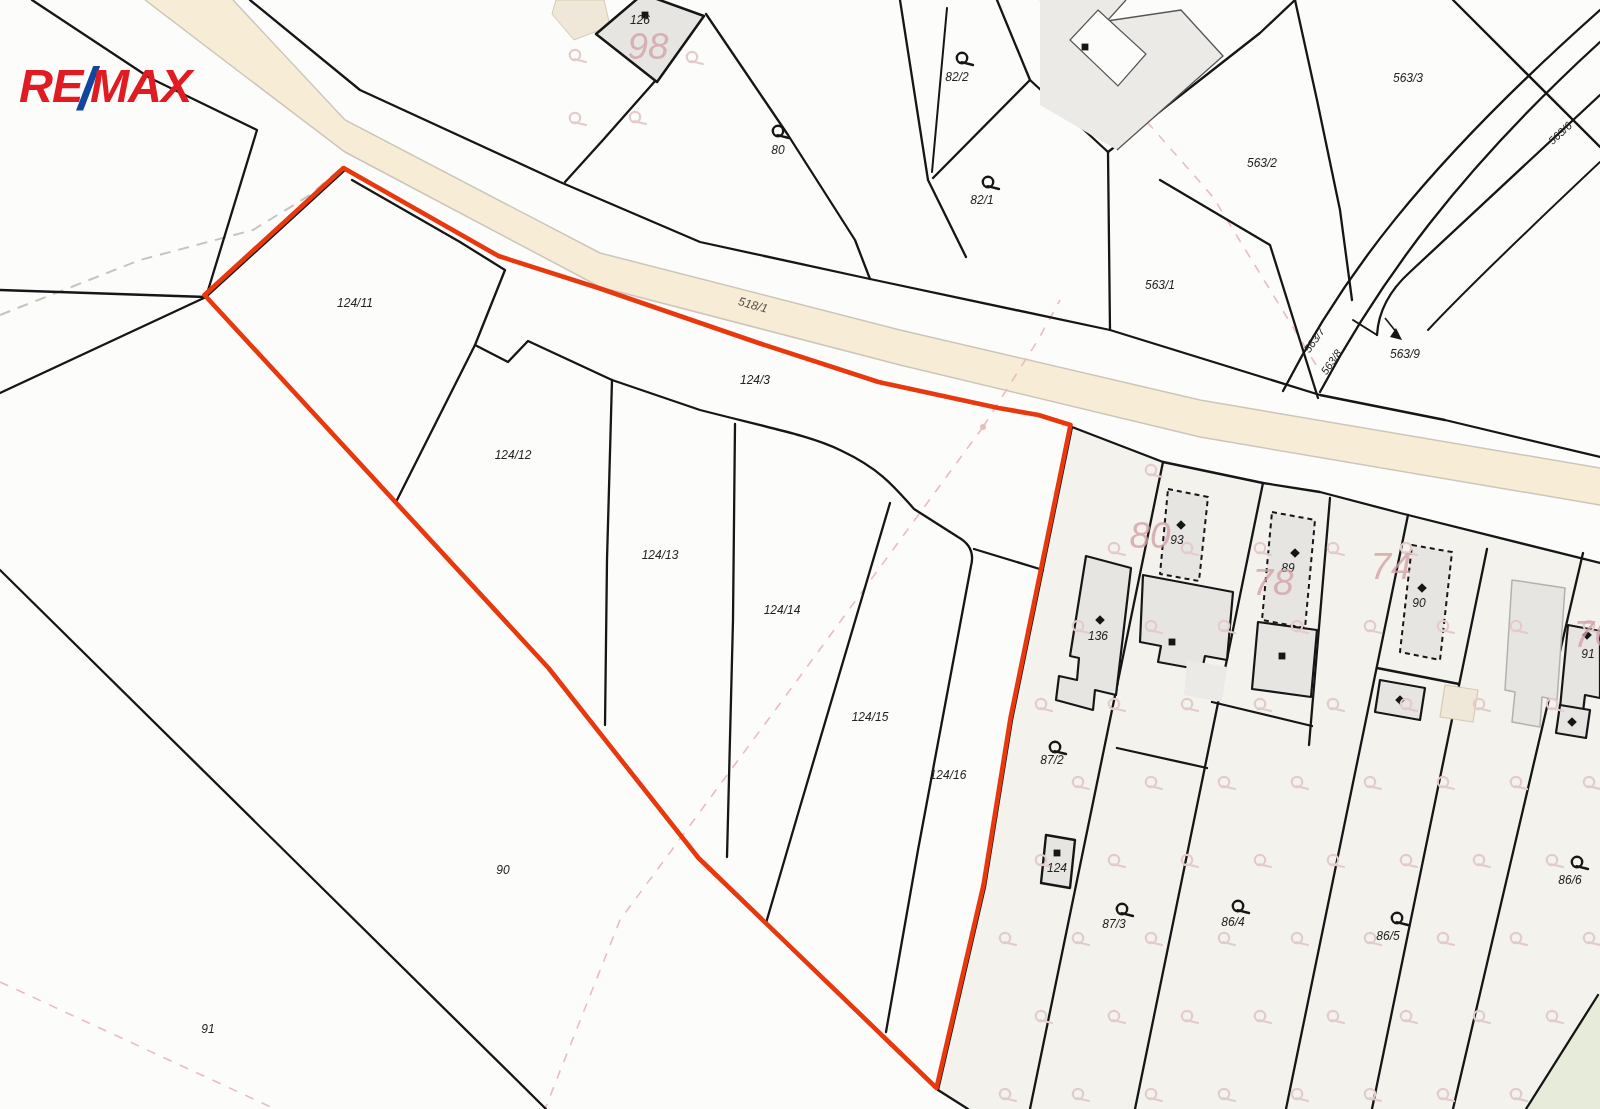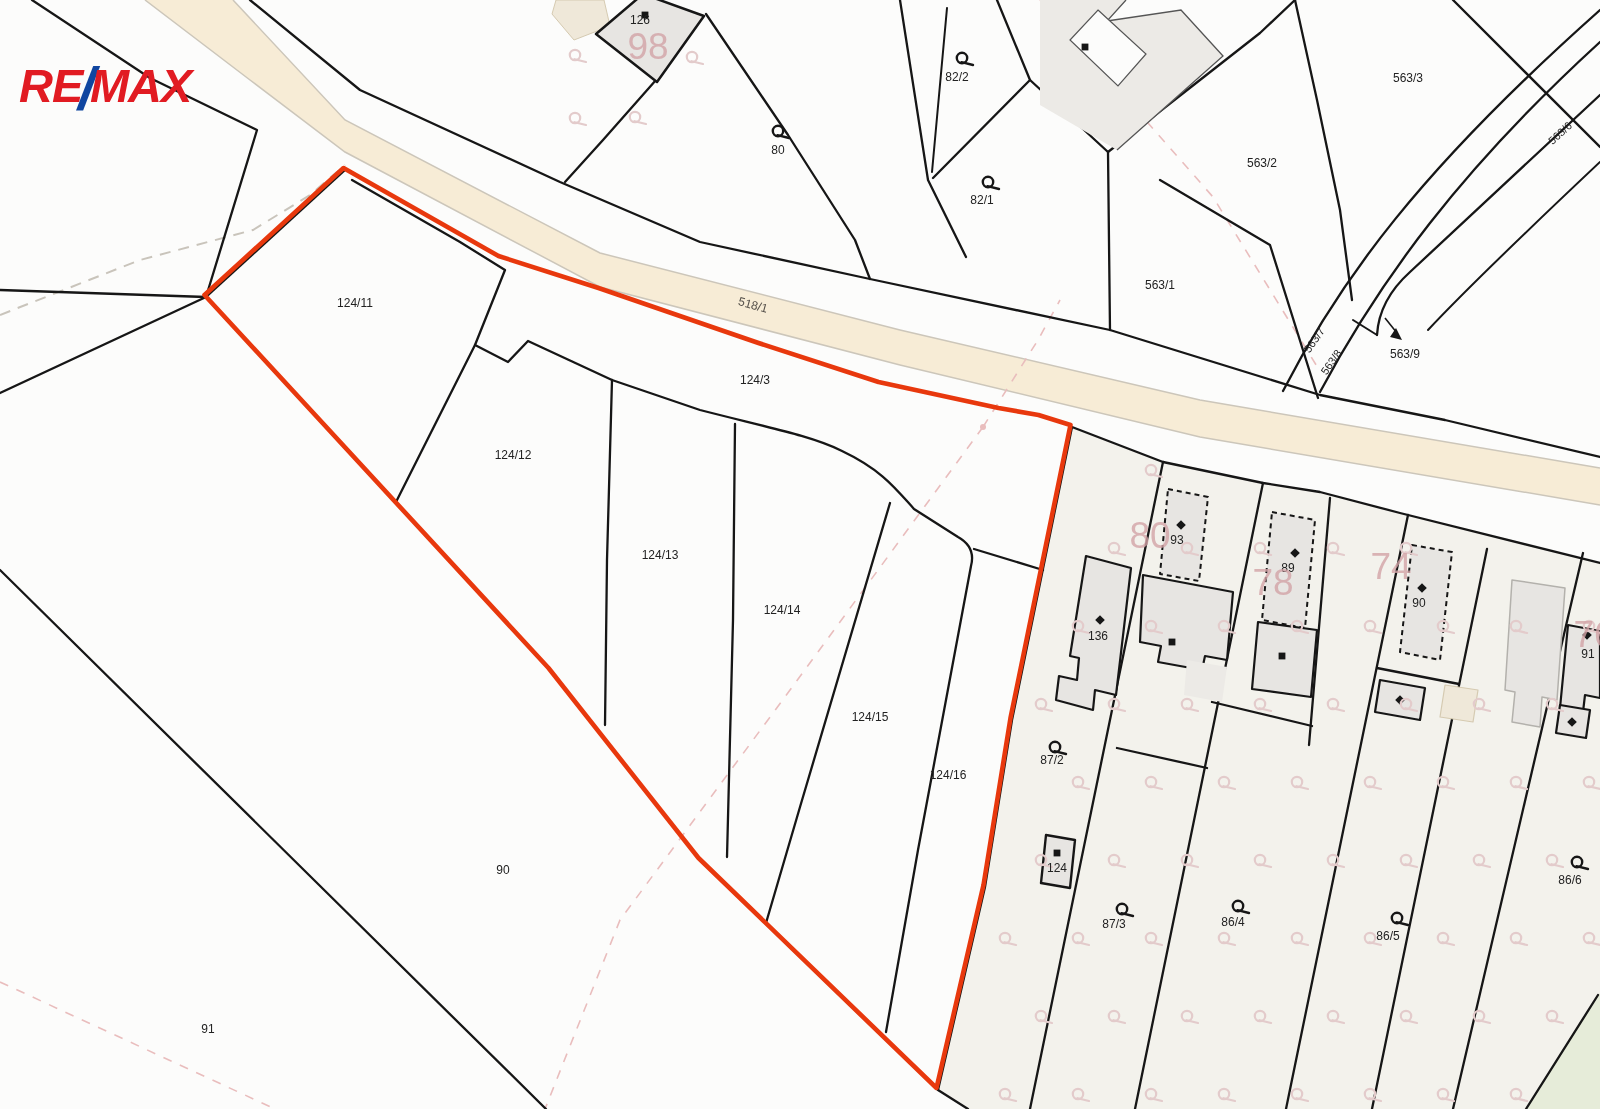--- a/index.html
+++ b/index.html
@@ -1,18 +1,18 @@
 <!DOCTYPE html>
 <html><head>
 <meta charset="utf-8">
 <style>
   html,body{margin:0;padding:0;}
   body{width:1600px;height:1109px;position:relative;background:#fcfcfb;overflow:hidden;
        font-family:"Liberation Sans", sans-serif;}
-  #map-wrap{position:absolute;inset:0;}
+  #map-wrap{position:absolute;inset:0;font-style:italic;}
   svg{display:block;}
   #logo{position:absolute;left:19px;top:58px;font-style:italic;font-weight:800;
         font-size:47px;letter-spacing:-1px;white-space:nowrap;user-select:none;}
   #logo .re,#logo .max{color:#e11b22;}
   #logo .slash{color:#1046a0;font-size:60px;line-height:0;vertical-align:-7px;margin:0 -4px;}
   text{user-select:none;}
 </style>
 </head>
 <body>
 

